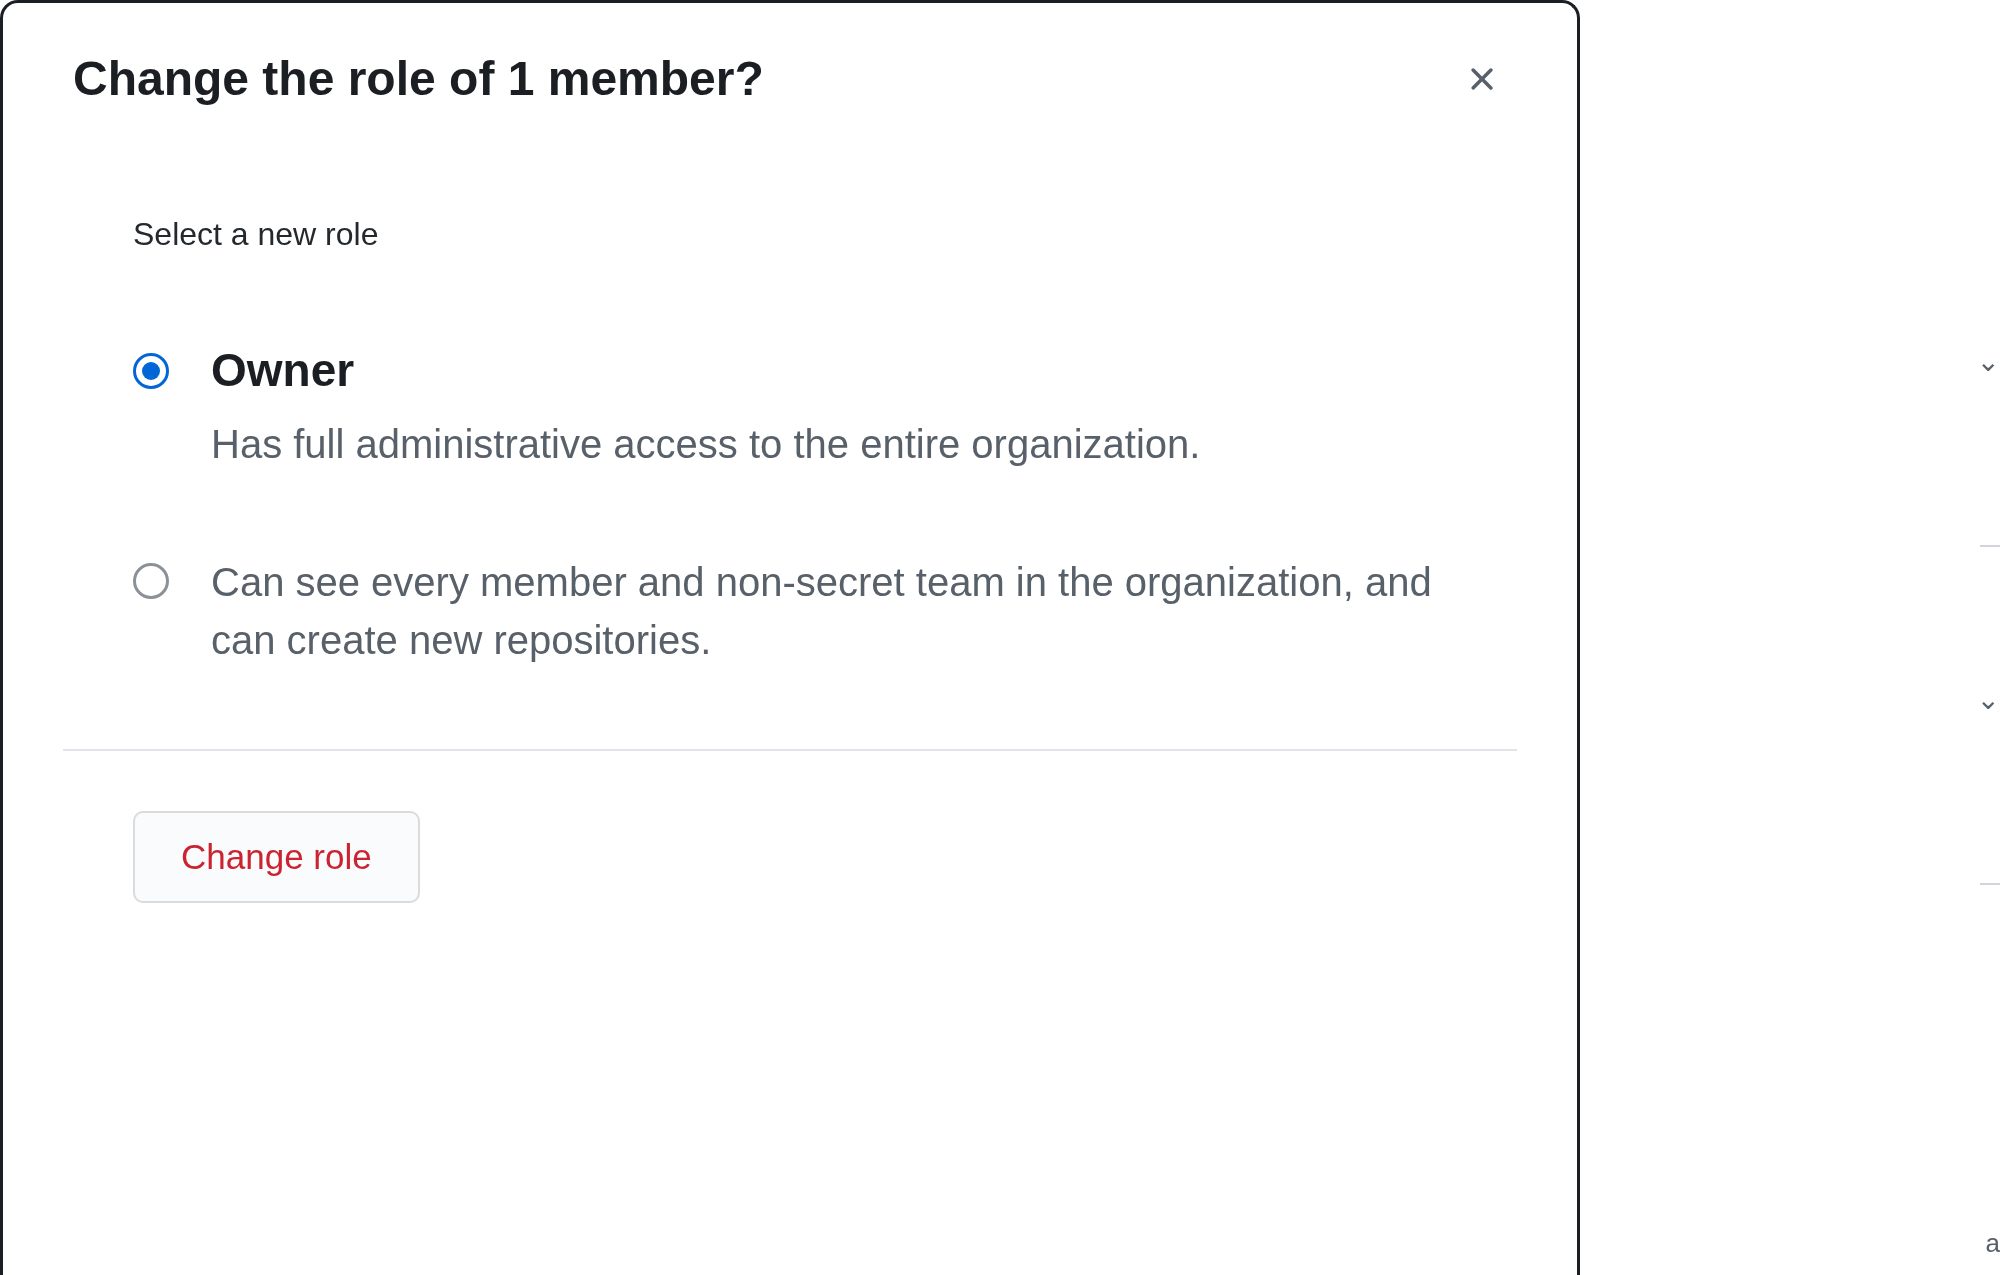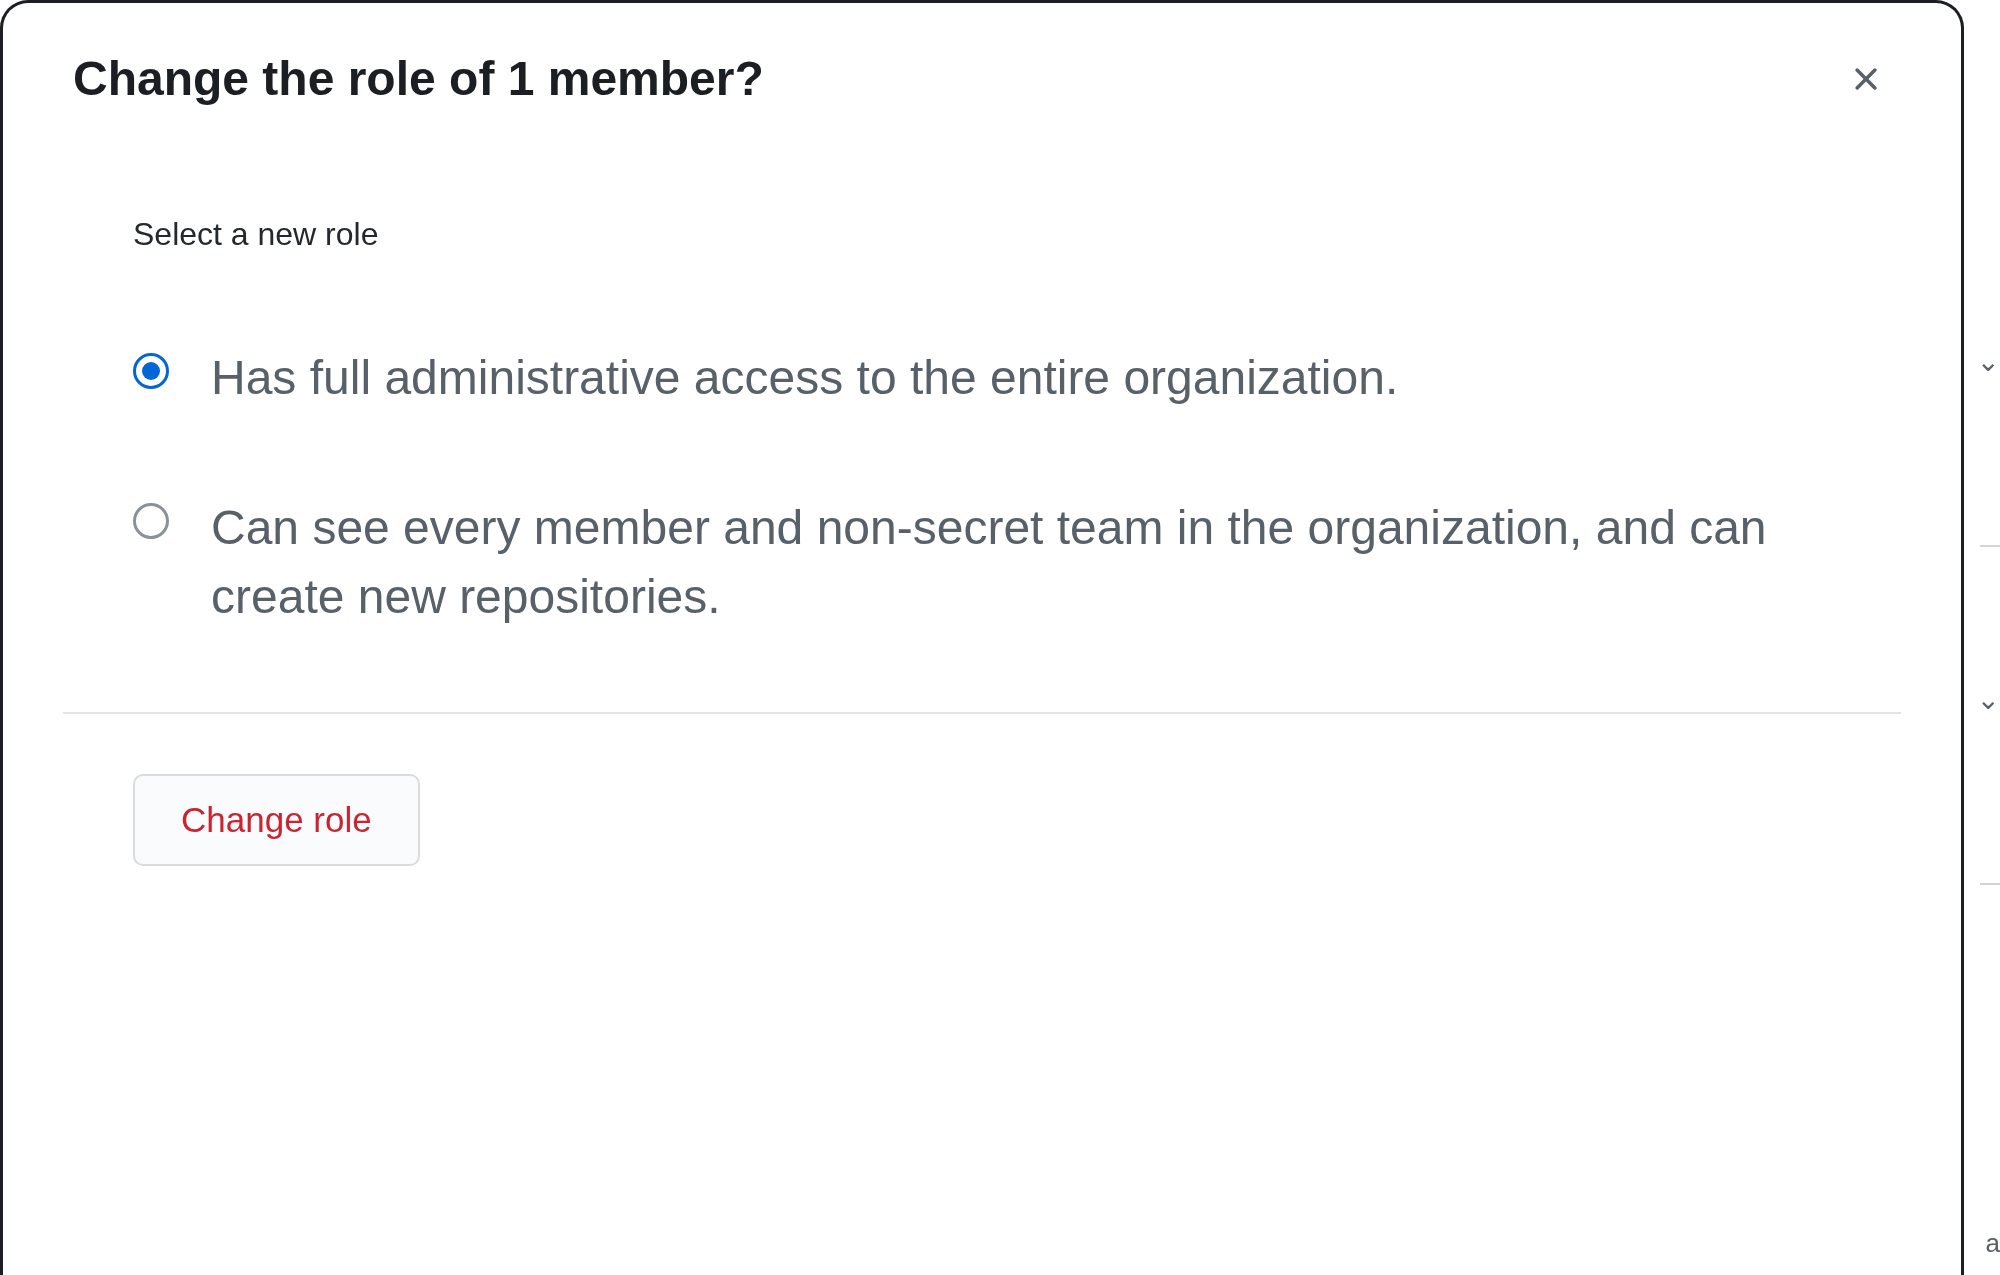--- a/index.html
+++ b/index.html
@@ -13,25 +13,25 @@
       background: #ffffff;
       width: 2000px;
       height: 1275px;
       position: relative;
     }
 
     .modal {
       position: absolute;
       top: 0;
       left: 0;
-      width: 1964px;
+      width: 1580px;
       height: 1275px;
       background: #ffffff;
       border: 3px solid #1b1f23;
-      border-radius: 28px;
+      border-radius: 18px;
       border-bottom: none;
       border-bottom-left-radius: 0;
       border-bottom-right-radius: 0;
       overflow: hidden;
     }
 
     .header {
       display: flex;
       align-items: center;
       justify-content: space-between;
@@ -113,21 +113,21 @@
 
     .option-label {
       font-size: 46px;
       font-weight: 700;
       color: #1b1f23;
       margin-bottom: 18px;
       cursor: pointer;
     }
 
     .option-description {
-      font-size: 48px;
+      font-size: 40px;
       font-weight: 400;
       color: #586069;
       line-height: 1.45;
       max-width: 1560px;
     }
 
     .divider {
       border: none;
       border-top: 2px solid #e1e4e8;
       margin: 40px 60px 0 60px;
@@ -191,20 +191,21 @@
       </svg>
     </button>
   </div>
 
   <div class="body">
     <div class="prompt">Select a new role</div>
 
     <div class="option">
       <span class="radio checked"></span>
       <div class="option-text">
+        <div class="option-label">Owner</div>
         <div class="option-description">Has full administrative access to the entire organization.</div>
       </div>
     </div>
 
     <div class="option">
       <span class="radio unchecked"></span>
       <div class="option-text">
         <div class="option-description">Can see every member and non-secret team in the organization, and can create new repositories.</div>
       </div>
     </div>

